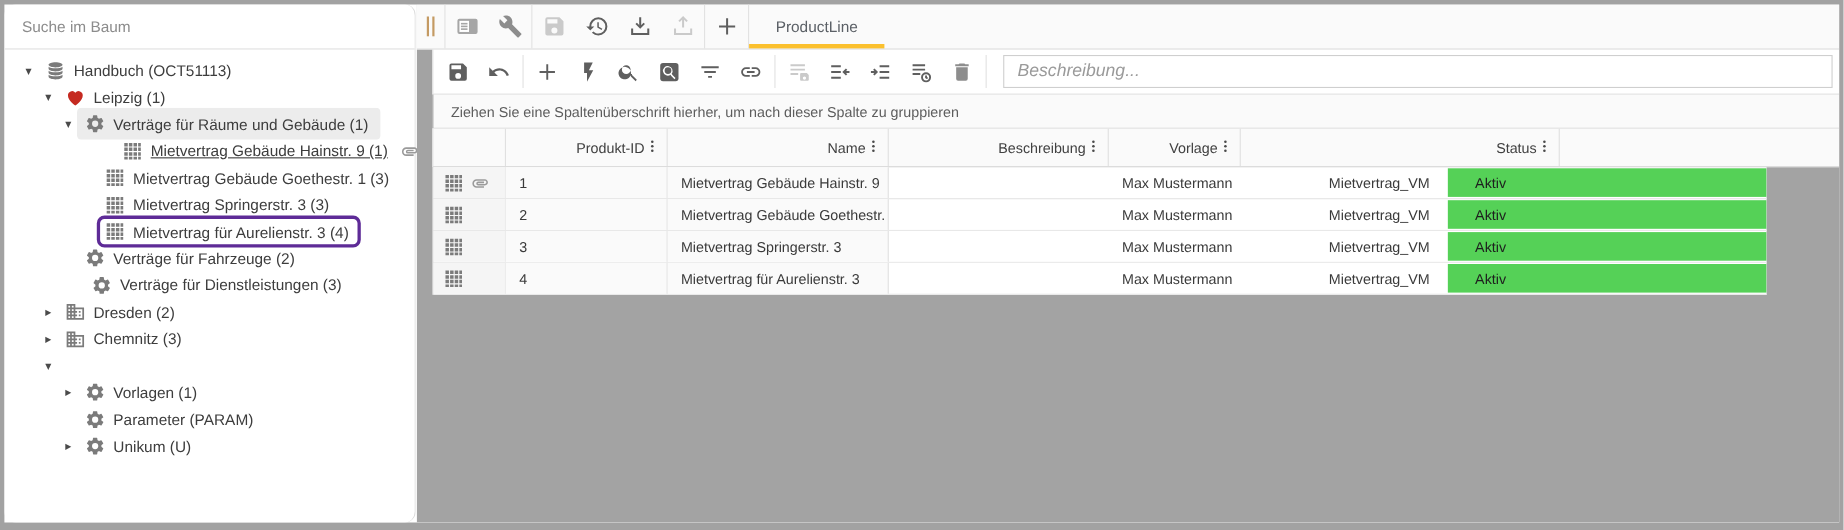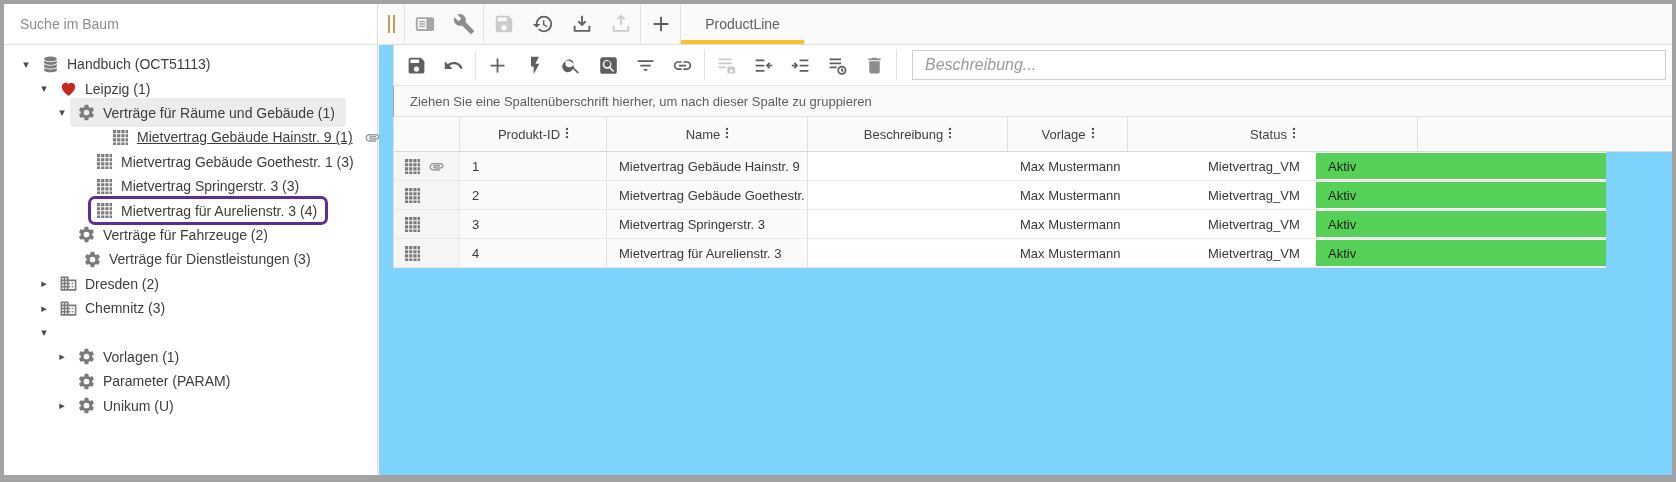--- a/index.html
+++ b/index.html
@@ -2,40 +2,40 @@
 <html><head>
 <meta charset="utf-8">
 <style>
   * { box-sizing: border-box; margin: 0; padding: 0; }
   body { font-family: "Liberation Sans", sans-serif; background: #fff; }
   .frame { position: relative; width: 1676px; height: 482px; background: #fff;
            border: 4px solid #a2a2a2; border-bottom-width: 7px; overflow: hidden; }
 
   
   .left-panel { position: absolute; left: 0; top: 0; bottom: 0; width: 374px;
-                border-right: 1px solid #dcdcdc; background: #fff; }
+                border-right: 1px solid #dcdcdc; background: #fff; border-radius: 10px; }
   .search-bar { height: 41px; border-bottom: 1px solid #e0e0e0; display: flex; align-items: center; }
   .search-bar input { border: none; outline: none; width: 100%; padding: 0 16px;
                       font-size: 14px; color: #444; background: transparent;
                       font-family: "Liberation Sans", sans-serif; }
   .search-bar input::placeholder { color: #8c8c8c; opacity: 1; }
   .tree { padding-top: 7px; }
   .tree-item { height: 24.4px; display: flex; align-items: center; font-size: 14px; color: #3d3d3d;
                white-space: nowrap; cursor: default; }
   .tree-arrow { width: 16px; text-align: center; font-size: 11px; color: #4a4a4a; flex: 0 0 16px; }
   .row-body { display: flex; align-items: center; gap: 7px; padding: 2px 8px 2px 4px; border-radius: 4px;
               border: 3px solid transparent; }
   .tree-item.selected .row-body { background: #ececec; }
   .tree-item.highlighted .row-body { border-color: #5e2b97; border-radius: 7px; }
   .tree-ico { width: 19px; height: 19px; flex: 0 0 19px; color: #7b7b7b; }
   .tree-ico.heart { color: #c52a21; }
   .tree-clip { width: 17px; height: 17px; color: #9a9a9a; margin-left: 4px; }
 
   
-  .main { position: absolute; left: 375px; top: 0; right: 0; bottom: 0; background: #7dd3fc; }
+  .main { position: absolute; left: 375px; top: 0; right: 0; bottom: 0; background: #a3a3a3; }
 
   .top-bar { height: 41px; background: #fafafa; border-bottom: 1px solid #e0e0e0;
              display: flex; align-items: stretch; }
   .handle-zone { width: 25px; display: flex; align-items: center; justify-content: center; cursor: col-resize; }
   .handle-zone .bars { display: flex; gap: 3px; }
   .handle-zone .bars i { display: block; width: 2px; height: 18px; background: #c49a63; }
   .vsep { width: 1px; background: #e2e2e2; }
   .tbtn { width: 39px; display: flex; align-items: center; justify-content: center; cursor: pointer; }
   .tbtn svg { width: 22px; height: 22px; }
   .ic-dark { color: #5f5f5f; } .ic-mid { color: #8d8d8d; } .ic-dis { color: #cacaca; }
@@ -53,38 +53,38 @@
   .desc-wrap input { width: 100%; height: 30px; border: 1px solid #cfcfcf; background: #fff;
                      padding: 0 12px; font-size: 16px; font-style: italic; color: #444; outline: none;
                      font-family: "Liberation Sans", sans-serif; }
   .desc-wrap input::placeholder { color: #9a9a9a; font-style: italic; opacity: 1; }
 
   .group-bar { height: 31px; background: #fafafa; border-bottom: 1px solid #e0e0e0; border-left: 1px solid #a3a3a3;
                display: flex; align-items: center; padding-left: 16px; font-size: 13px; color: #5d5d5d; }
 
   .grid-header { height: 35px; background: #fafafa; border-bottom: 1px solid #d9d9d9; border-left: 1px solid #e0e0e0;
                  display: flex; align-items: stretch; }
-  .hcell { display: flex; align-items: center; justify-content: center;
+  .hcell { display: flex; align-items: center; justify-content: flex-end;
            padding: 0 6px 0 12px; border-right: 1px solid #e0e0e0; font-size: 13px; color: #414141; cursor: pointer; }
   .hcell .hdots { color: #4a4a4a; cursor: pointer; }
   .hdots svg { width: 14px; height: 14px; }
   .hcell-icon { border-right: 1px solid #e0e0e0; }
   .hfiller { flex: 1; border-right: none; }
 
   .rows-wrap { border-left: 1px solid #e0e0e0; width: 1213px; }
   .grid-row { height: 29px; display: flex; align-items: stretch; border-bottom: 1px solid #e8e8e8; background: #fff; }
   .cell { display: flex; align-items: center; padding: 0 12px; font-size: 13px; color: #3a3a3a;
           white-space: nowrap; overflow: hidden; }
   .cell-icon { background: #f5f5f5; border-right: 1px solid #ececec; padding: 0 0 0 9px; gap: 6px; }
   .cell-icon svg { width: 19px; height: 19px; color: #7b7b7b; }
   .cell-icon .clip { width: 17px; height: 17px; color: #9a9a9a; }
   .pinned { background: #fafafa; border-right: 1px solid #e0e0e0; }
   .status-cell { padding: 0; }
   .status-fill { width: 100%; height: calc(100% - 2px); display: flex; align-items: center;
-                 padding: 0 12px; font-size: 13px; color: #1e1e1e; }
+                 padding: 0 25px; font-size: 13px; color: #1e1e1e; }
 
   .colw0 { width: 66px; flex: 0 0 66px; }
   .colw1 { width: 147px; flex: 0 0 147px; }
   .colw2 { width: 201px; flex: 0 0 201px; }
   .colw3 { width: 200px; flex: 0 0 200px; }
   .colw4 { width: 188px; flex: 0 0 188px; }
   .colw5 { width: 120px; flex: 0 0 120px; }
   .colw6 { width: 290px; flex: 0 0 290px; }
 </style>
 </head>

